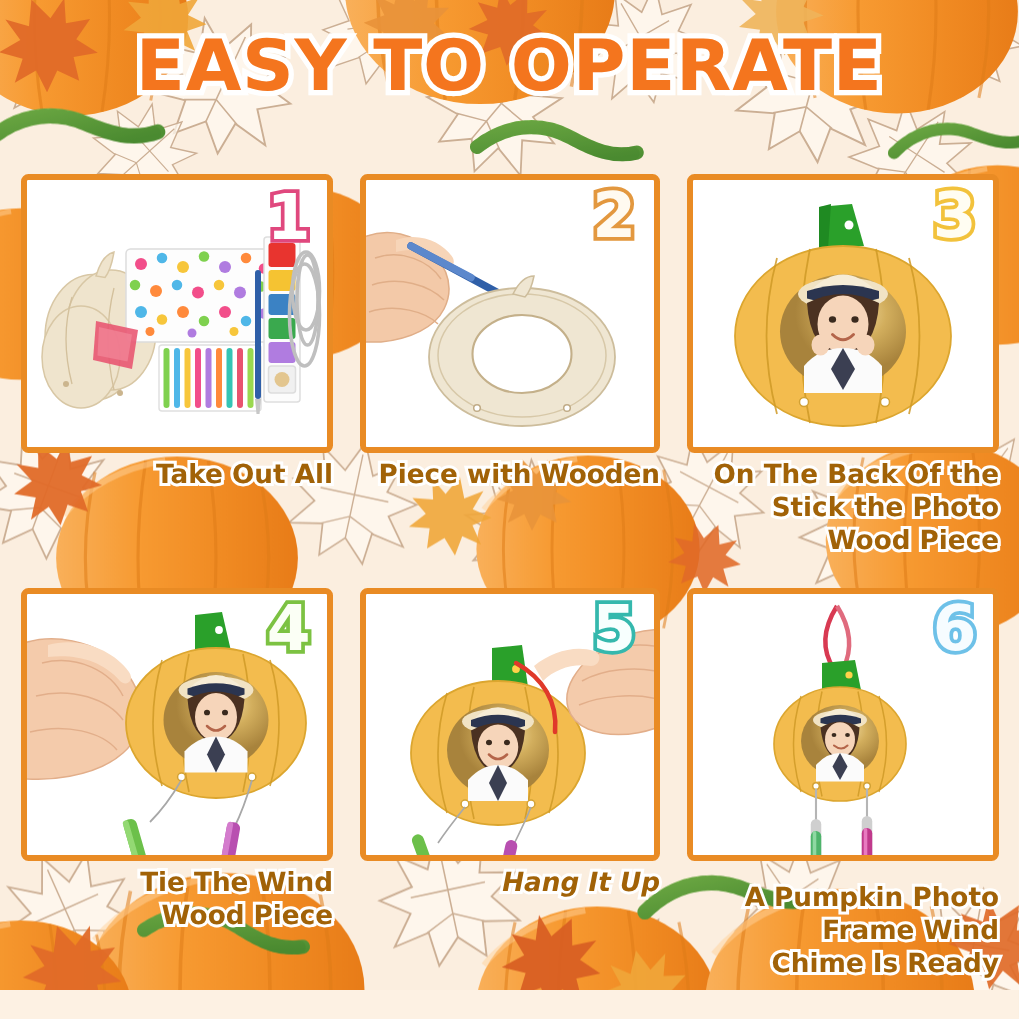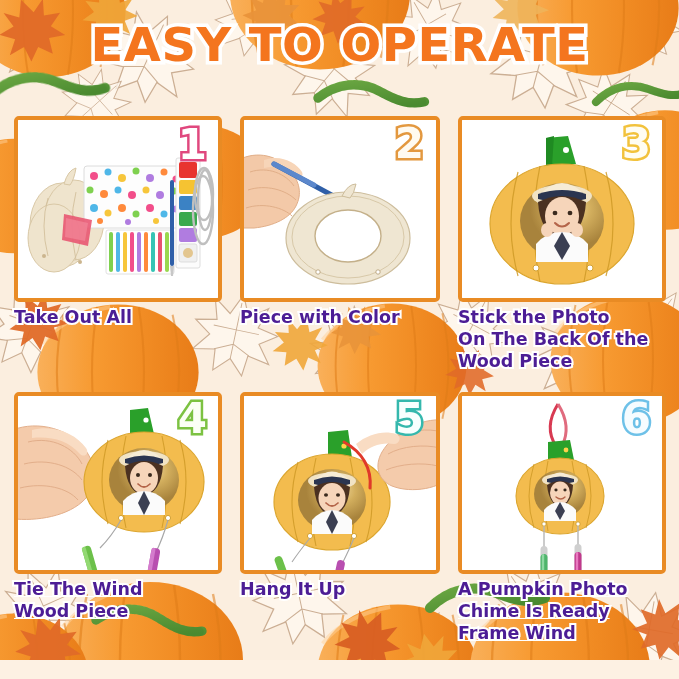--- a/index.html
+++ b/index.html
@@ -48,25 +48,25 @@
     position:absolute;
     font-family:"DejaVu Sans", sans-serif;
     font-weight:bold;
     font-size:42px;line-height:42px;
     color:#ffffff;
     paint-order:stroke fill;
     z-index:6;
   }
   .caption{
     position:absolute;left:0;right:0;
-    text-align:left;
+    text-align:right;
     font-family:"DejaVu Sans", sans-serif;
     font-weight:bold;
     font-size:17.5px;line-height:22px;
-    color:#4c1d95;
+    color:#a16207;
     -webkit-text-stroke:4px #ffffff;
     paint-order:stroke fill;
     letter-spacing:0px;
   }
 </style>
 </head>
 <body>
 
 <div id="stage">
 
@@ -308,21 +308,21 @@
               <ellipse cx="104" cy="116" rx="33" ry="26" fill="#ffffff" stroke="#c4b08a" stroke-width="1.4"></ellipse>
               <path d="M98,76 q6,-12 14,-12 q-2,10 -6,14 Z" fill="#efe6d2" stroke="#cdbd9c" stroke-width="1"></path>
               <circle cx="74" cy="152" r="2.2" fill="#fff" stroke="#c0ab86"></circle>
               <circle cx="134" cy="152" r="2.2" fill="#fff" stroke="#c0ab86"></circle>
             </g>
           </svg>
         </div>
         <div class="num" style="right:12px;top:3px;color:#fffaf0;-webkit-text-stroke:5px #e3983f;">2</div>
       </div>
       <div class="caption" style="top:190px;">
-        <div>Piece with Color</div>
+        <div>Piece with Wooden</div>
       </div>
     </div>
 
     <div class="cell" style="left:458px;top:116px;width:208px;height:262px;">
       <div class="panel" style="width:208px;height:186px;">
         <div class="panelinner">
           <svg width="200" height="178" viewBox="0 0 200 178">
             <defs>
               <radialGradient id="photo3" cx="62%" cy="34%">
                 <stop offset="0%" stop-color="#f0d89a"></stop>
@@ -363,22 +363,22 @@
               <ellipse cx="85" cy="110" rx="6" ry="7" fill="#f6d5ba"></ellipse>
               <ellipse cx="115" cy="110" rx="6" ry="7" fill="#f6d5ba"></ellipse>
             </g>
             <circle cx="74" cy="148" r="3" fill="#fff" stroke="#d3a234"></circle>
             <circle cx="128" cy="148" r="3" fill="#fff" stroke="#d3a234"></circle>
           </svg>
         </div>
         <div class="num" style="right:11px;top:3px;color:#fffdf2;-webkit-text-stroke:5px #f2c23c;">3</div>
       </div>
       <div class="caption" style="top:190px;">
+        <div>On The Back Of the</div>
         <div>Stick the Photo</div>
-        <div>On The Back Of the</div>
         <div>Wood Piece</div>
       </div>
     </div>
 
     <div class="cell" style="left:14px;top:392px;width:208px;height:272px;">
       <div class="panel" style="width:208px;height:182px;">
         <div class="panelinner">
           <svg width="200" height="174" viewBox="0 0 200 174">
             <defs>
               <radialGradient id="photo4" cx="62%" cy="34%">
@@ -429,21 +429,21 @@
             <g>
               <rect x="66" y="150" width="9" height="30" rx="4" transform="rotate(-16 70 160)" fill="#6cc04a"></rect>
               <rect x="66" y="150" width="4" height="30" rx="2" transform="rotate(-16 70 160)" fill="#93d973"></rect>
               <rect x="132" y="152" width="9" height="30" rx="4" transform="rotate(10 136 162)" fill="#b84fb0"></rect>
               <rect x="132" y="152" width="4" height="30" rx="2" transform="rotate(10 136 162)" fill="#d47ccd"></rect>
             </g>
           </svg>
         </div>
         <div class="num" style="right:11px;top:2px;color:#fbfff5;-webkit-text-stroke:5px #7cc242;">4</div>
       </div>
-      <div class="caption" style="top:186px;text-decoration:underline;">
+      <div class="caption" style="top:186px;">
         <div>Tie The Wind</div>
         <div>Wood Piece</div>
       </div>
     </div>
 
     <div class="cell" style="left:240px;top:392px;width:200px;height:272px;">
       <div class="panel" style="width:200px;height:182px;">
         <div class="panelinner">
           <svg width="192" height="174" viewBox="0 0 192 174">
             <defs>
@@ -491,21 +491,21 @@
               <path d="M200,24 C176,22 150,36 138,56 C130,70 134,84 148,90 C168,98 198,92 206,80 Z" fill="#f4cbab" stroke="#e2ae8a" stroke-width="1"></path>
               <path d="M150,42 C164,34 184,32 198,36" fill="none" stroke="#e2ae8a" stroke-width="1"></path>
               <path d="M144,58 C158,50 180,48 196,52" fill="none" stroke="#e2ae8a" stroke-width="1"></path>
               <path d="M142,74 C156,68 178,66 194,70" fill="none" stroke="#e2ae8a" stroke-width="1"></path>
               <path d="M112,48 C124,38 140,34 152,38 C158,40 156,48 150,48 C138,46 126,50 118,58 Z" fill="#f9dcc3"></path>
             </g>
           </svg>
         </div>
         <div class="num" style="right:12px;top:2px;color:#f7fffe;-webkit-text-stroke:5px #35b8ad;">5</div>
       </div>
-      <div class="caption" style="top:186px;">
+      <div class="caption" style="top:186px;font-style:italic;">
         <div>Hang It Up</div>
       </div>
     </div>
 
     <div class="cell" style="left:458px;top:392px;width:208px;height:272px;">
       <div class="panel" style="width:208px;height:182px;">
         <div class="panelinner">
           <svg width="200" height="174" viewBox="0 0 200 174">
             <defs>
               <radialGradient id="photo6" cx="62%" cy="34%">
@@ -551,21 +551,21 @@
             <rect x="78.5" y="150" width="7" height="30" rx="3.5" fill="#cfcfcf"></rect>
             <rect x="78.5" y="158" width="7" height="22" rx="3.5" fill="#4eb46b"></rect>
             <rect x="79.8" y="158" width="2.4" height="22" rx="1.2" fill="#8ed8a2"></rect>
             <rect x="112.5" y="148" width="7" height="32" rx="3.5" fill="#cfcfcf"></rect>
             <rect x="112.5" y="156" width="7" height="24" rx="3.5" fill="#c0398c"></rect>
             <rect x="113.8" y="156" width="2.4" height="24" rx="1.2" fill="#e87ac0"></rect>
           </svg>
         </div>
         <div class="num" style="right:11px;top:2px;color:#f6fcff;-webkit-text-stroke:5px #6ec1e8;">6</div>
       </div>
-      <div class="caption" style="top:186px;text-decoration:underline;">
+      <div class="caption" style="top:196px;">
         <div>A Pumpkin Photo</div>
+        <div>Frame Wind</div>
         <div>Chime Is Ready</div>
-        <div>Frame Wind</div>
       </div>
     </div>
 
   </div>
 </div>
 
 </body></html>

